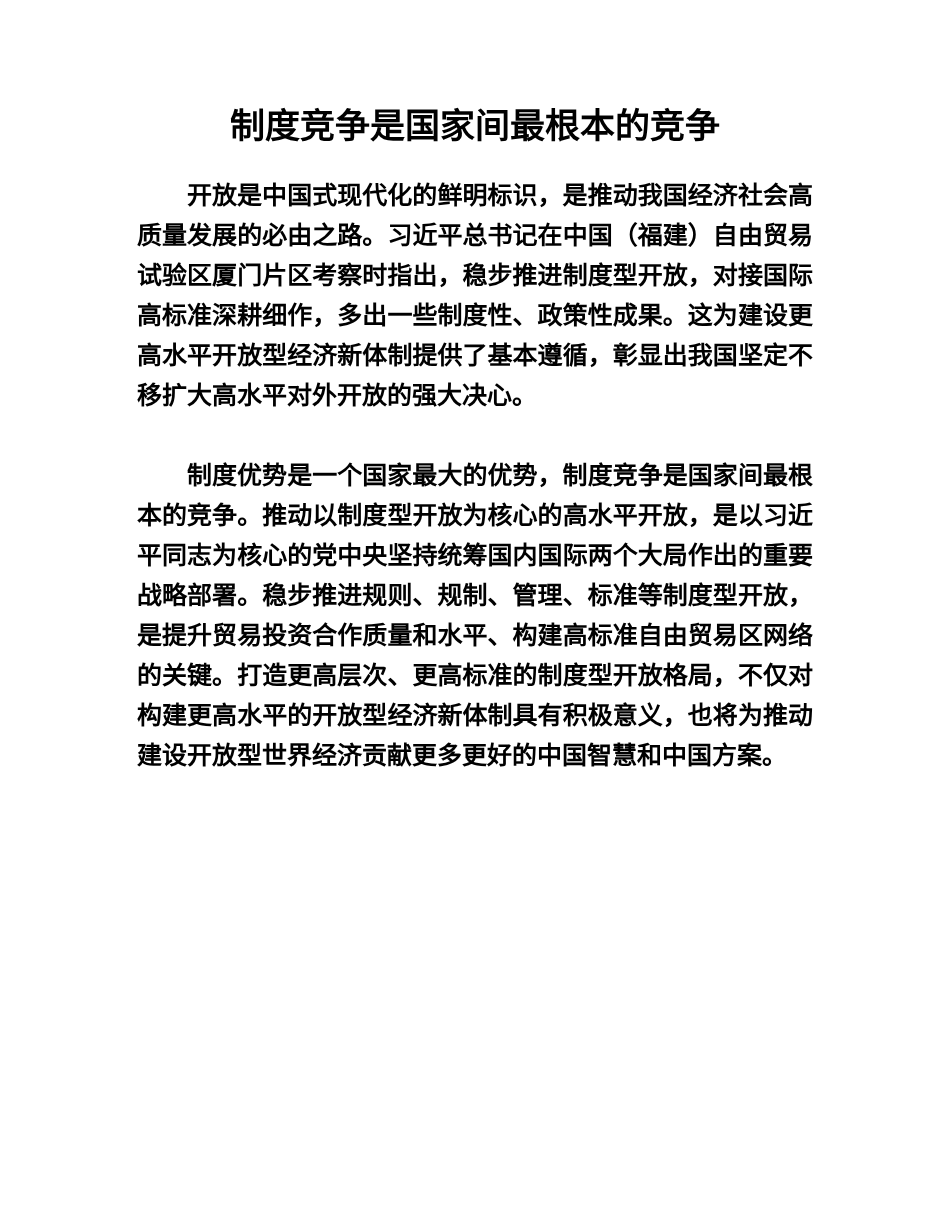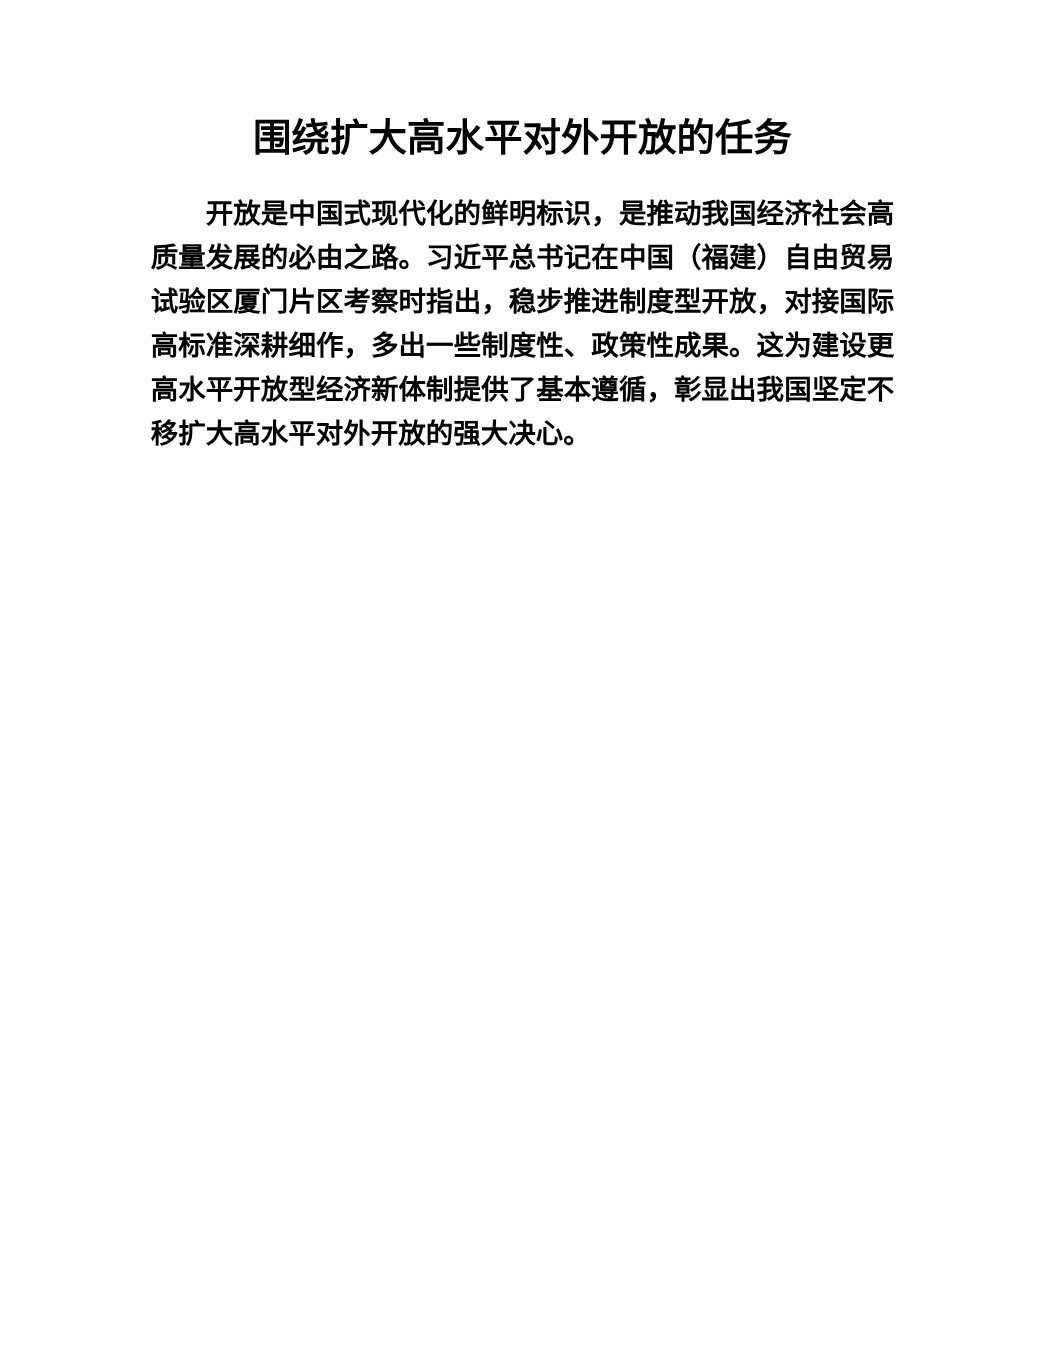--- a/index.html
+++ b/index.html
@@ -52,23 +52,24 @@
 
   .content p + p {
     margin-top: 40px;
   }
 </style>
 </head>
 <body>
 
 <div class="page">
 
-  <h1 class="doc-title">围绕扩大高水平对外开放的任务</h1>
+  <h1 class="doc-title">制度竞争是国家间最根本的竞争</h1>
 
   <div class="content">
 
     <p class="first">开放是中国式现代化的鲜明标识，是推动我国经济社会高质量发展的必由之路。习近平总书记在中国（福建）自由贸易试验区厦门片区考察时指出，稳步推进制度型开放，对接国际高标准深耕细作，多出一些制度性、政策性成果。这为建设更高水平开放型经济新体制提供了基本遵循，彰显出我国坚定不移扩大高水平对外开放的强大决心。</p>
 
+    <p>制度优势是一个国家最大的优势，制度竞争是国家间最根本的竞争。推动以制度型开放为核心的高水平开放，是以习近平同志为核心的党中央坚持统筹国内国际两个大局作出的重要战略部署。稳步推进规则、规制、管理、标准等制度型开放，是提升贸易投资合作质量和水平、构建高标准自由贸易区网络的关键。打造更高层次、更高标准的制度型开放格局，不仅对构建更高水平的开放型经济新体制具有积极意义，也将为推动建设开放型世界经济贡献更多更好的中国智慧和中国方案。</p>
 
 
   </div>
 
 </div>
 
 </body></html>

